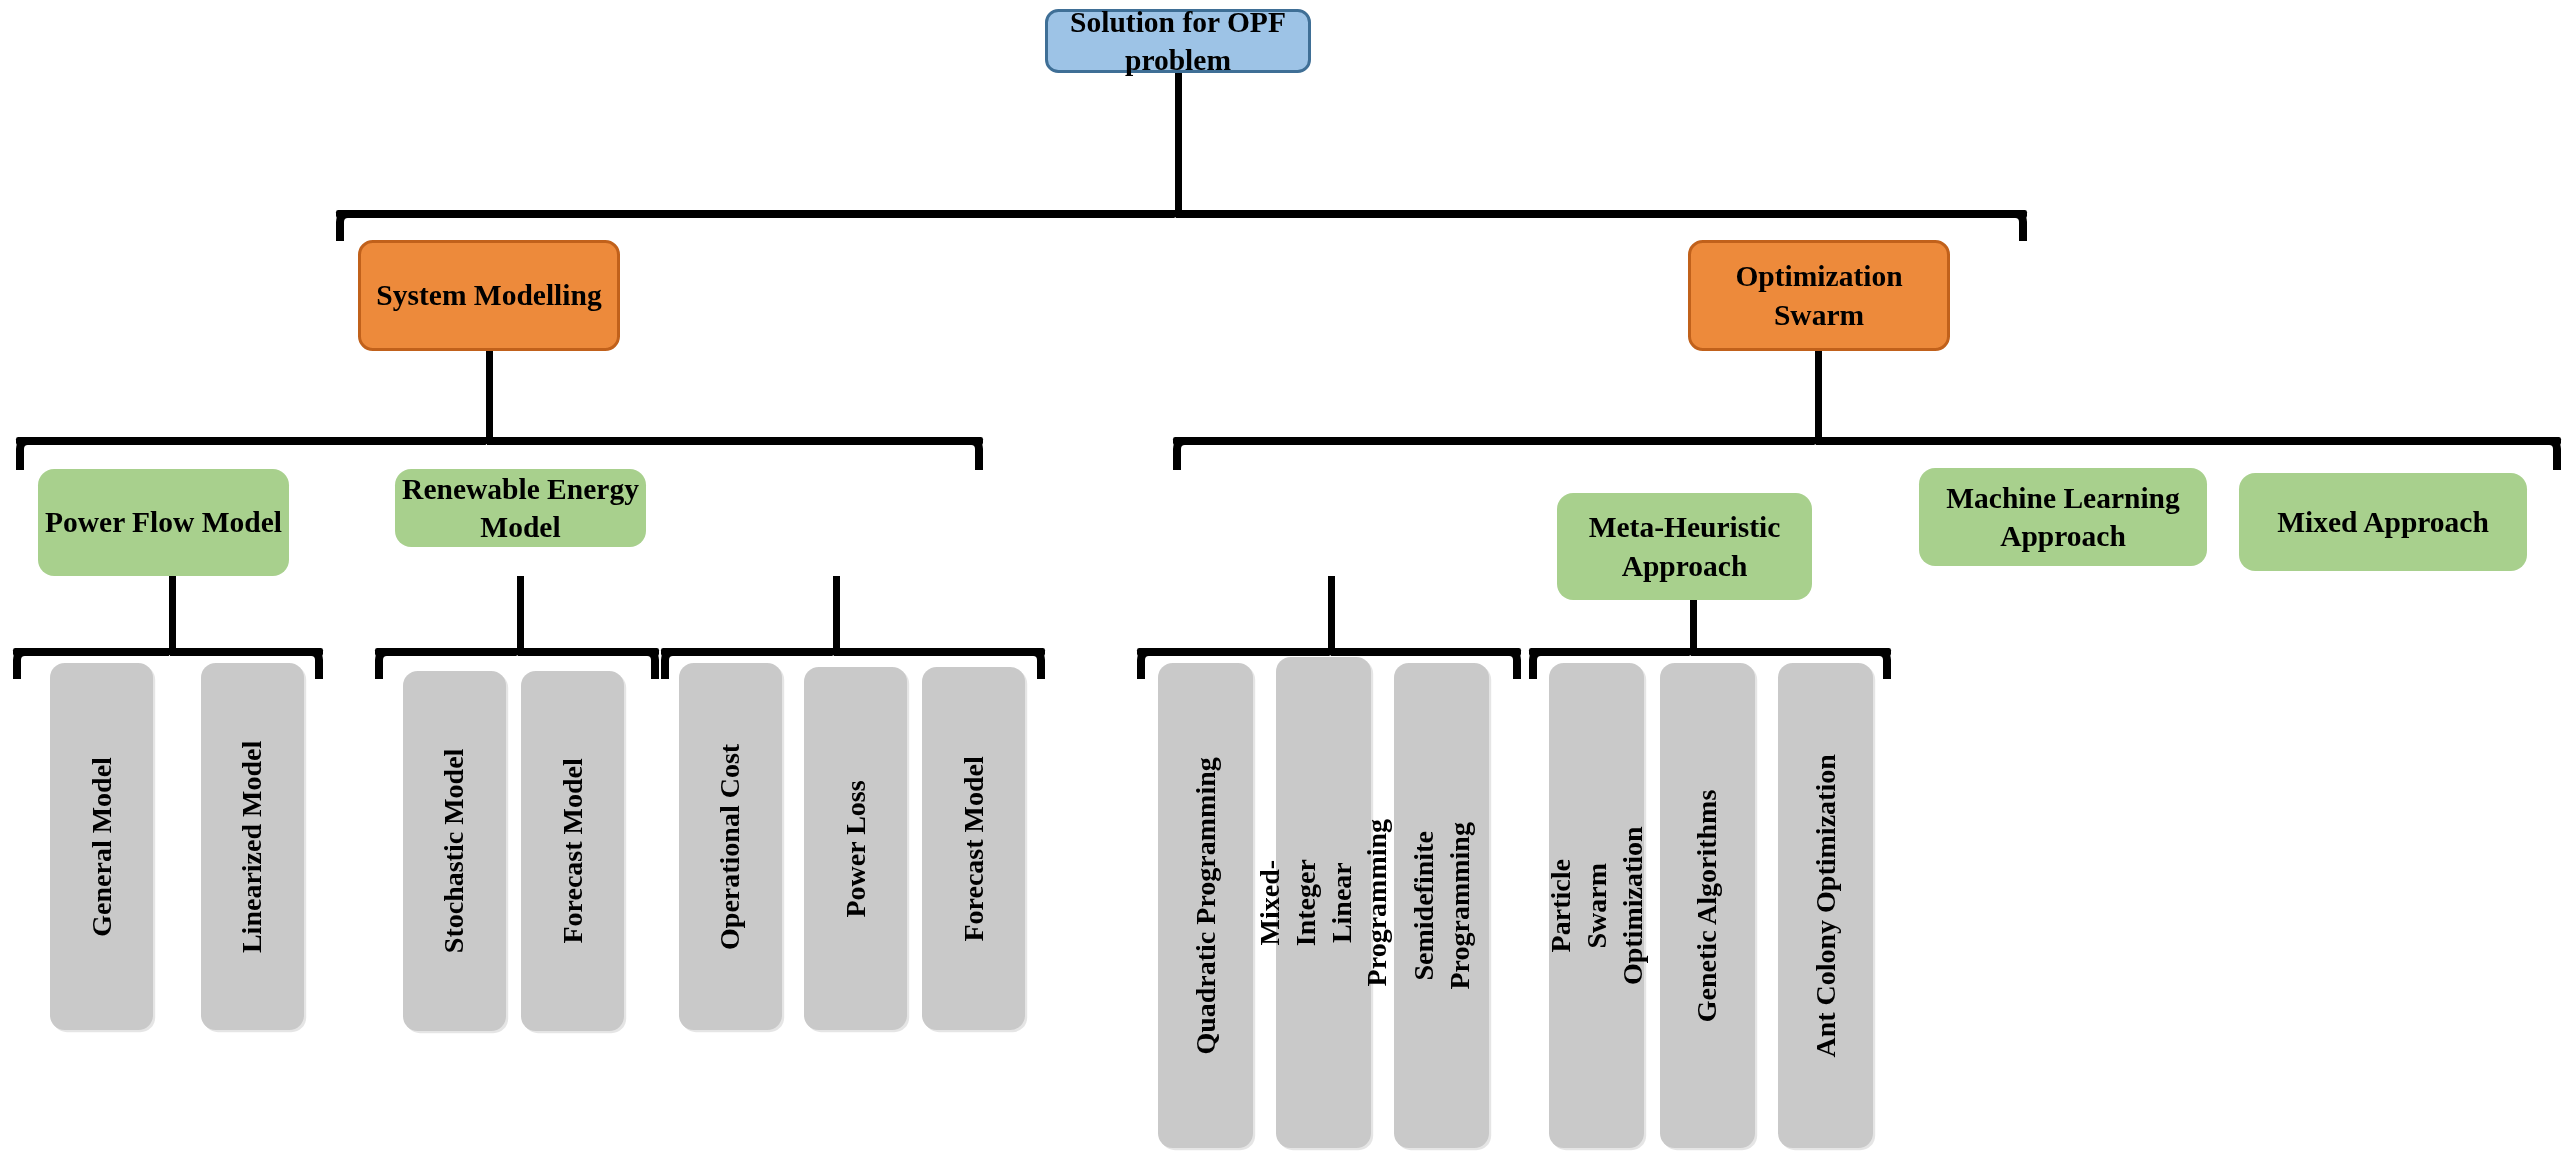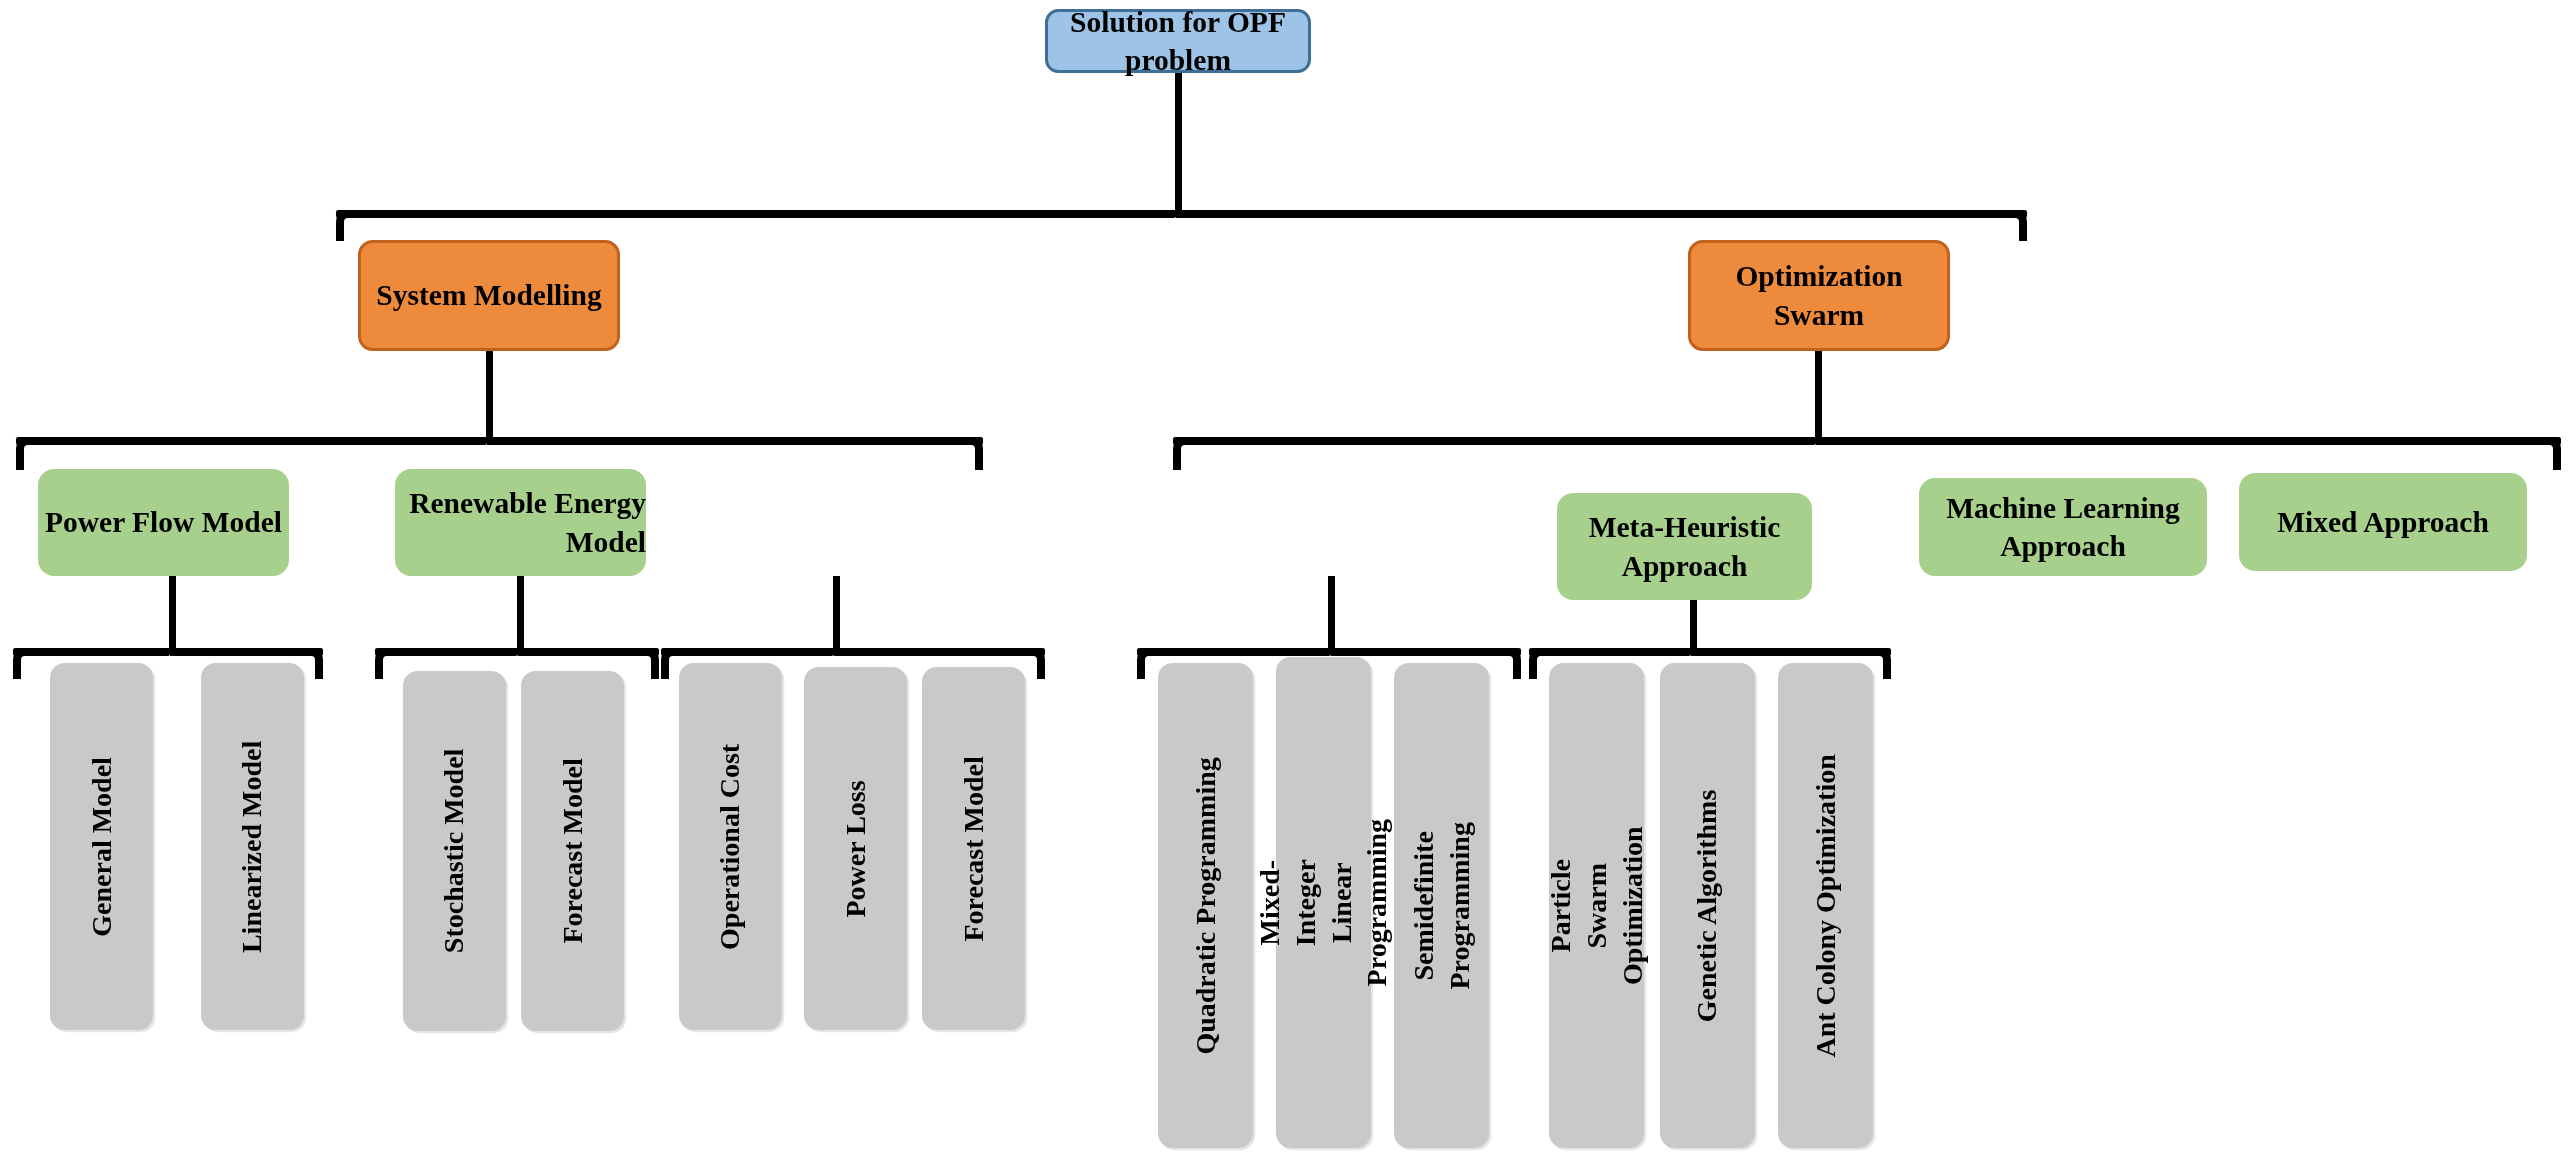--- a/index.html
+++ b/index.html
@@ -129,31 +129,31 @@
     <div class="bar"></div>
     <div class="elbow l" style="height:32.5px;"></div>
     <div class="elbow r" style="height:32.5px;"></div>
     <div class="peak" style="left:637px;"></div>
   </div>
 
   <div class="node n-green" style="left:38px;top:469px;width:251px;height:107px;">
     <span>Power Flow Model</span>
   </div>
 
-  <div class="node n-green" style="left:395px;top:469px;width:251px;height:107px;text-align:right;">
+  <div class="node n-green" style="left:395px;top:469px;width:251px;height:78px;">
     <span>Renewable Energy Model</span>
   </div>
 
 
 
   <div class="node n-green" style="left:1557px;top:493px;width:255px;height:107px;">
     <span>Meta-Heuristic Approach</span>
   </div>
 
-  <div class="node n-green" style="left:1919px;top:478px;width:288px;height:98px;">
+  <div class="node n-green" style="left:1919px;top:468px;width:288px;height:98px;">
     <span>Machine Learning Approach</span>
   </div>
 
   <div class="node n-green" style="left:2239px;top:473px;width:288px;height:98px;">
     <span>Mixed Approach</span>
   </div>
 
   <div class="stem" style="left:169px;top:576px;width:6.6px;height:74px;"></div>
   <div class="stem" style="left:517px;top:576px;width:6.6px;height:74px;"></div>
   <div class="stem" style="left:833px;top:576px;width:6.6px;height:74px;"></div>

